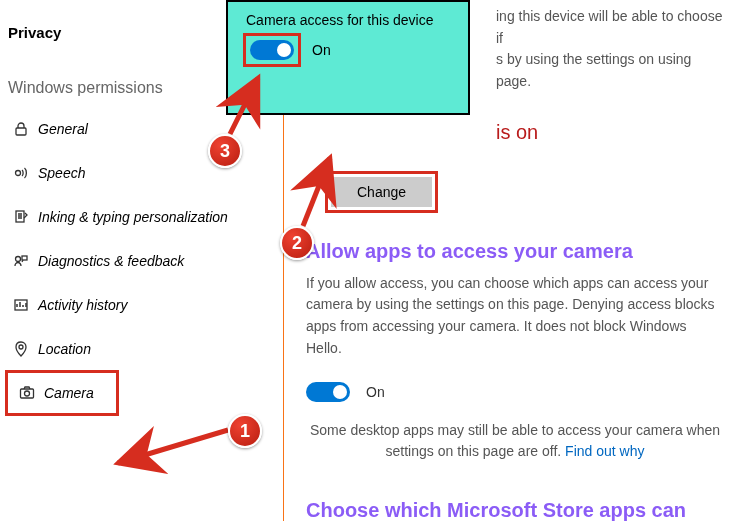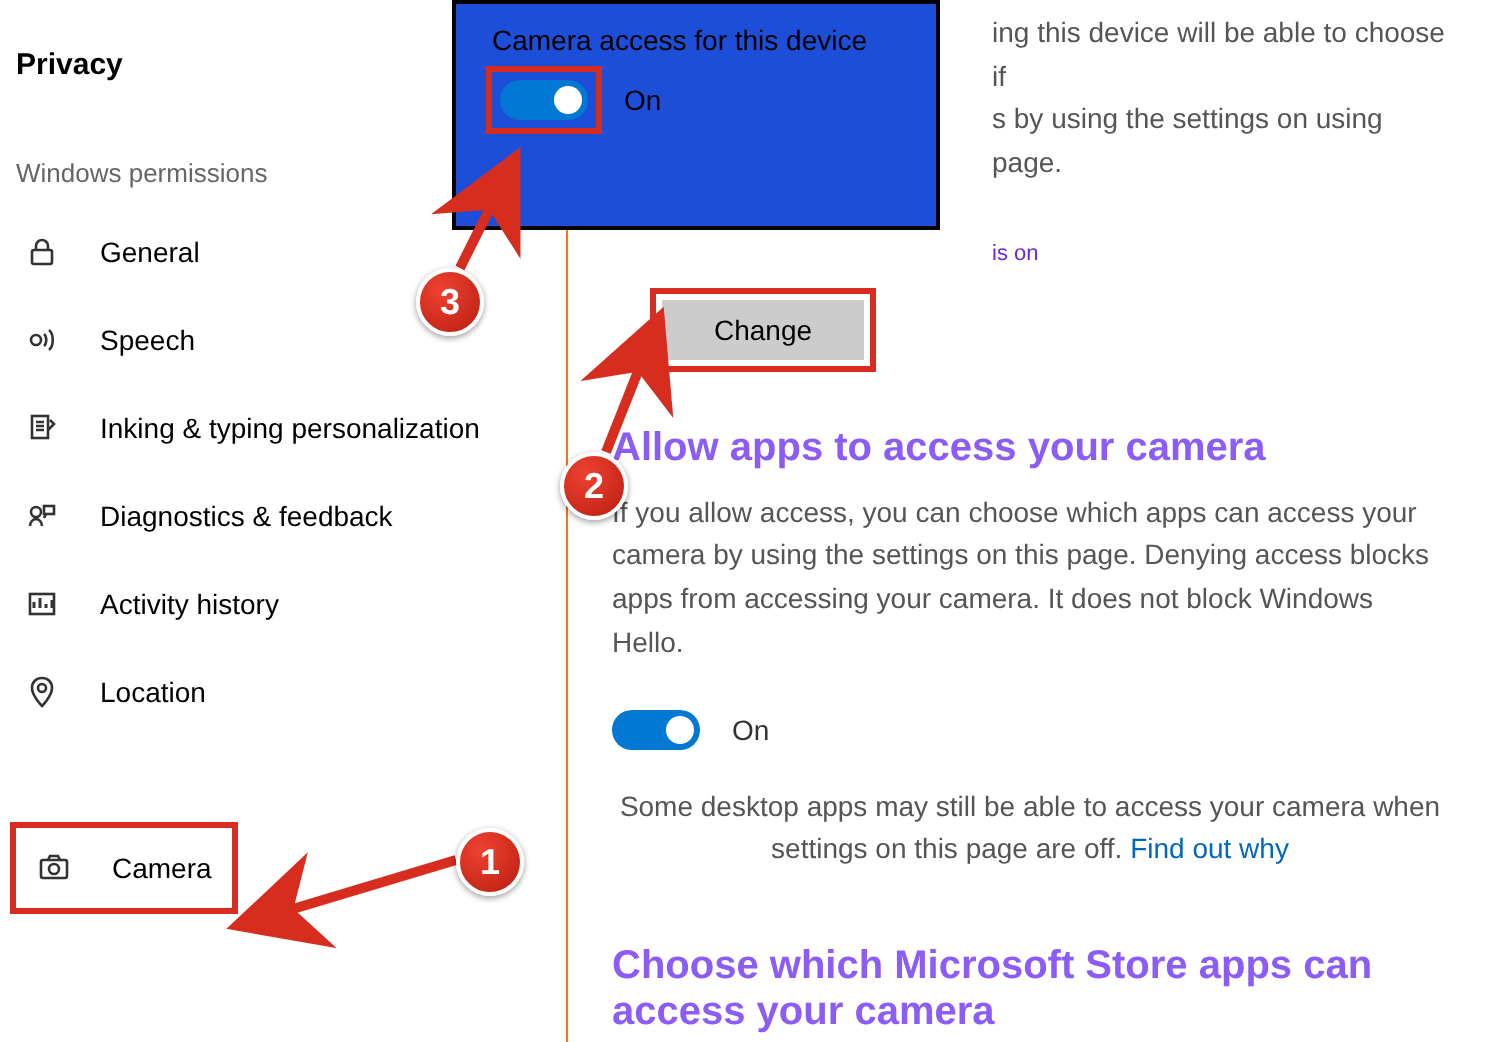--- a/index.html
+++ b/index.html
@@ -20,32 +20,33 @@
     padding: 18px 0 0 0;
     border-right: 1px solid #f97316;
     position: relative;
   }
   .sidebar-title {
     font-size: 15px;
     font-weight: 600;
     padding: 6px 8px 20px 8px;
   }
   .section-header {
-    font-size: 13px;
+    font-size: 16px;
     color: #666;
     padding: 18px 8px 10px 8px;
   }
   .sidebar-item {
     display: flex;
     align-items: center;
-    gap: 20px;
+    gap: 8px;
     padding: 10px 8px 10px 12px;
     font-size: 14px;
     cursor: pointer;
     height: 44px;
+    font-style: italic;
   }
   .sidebar-item .ic {
     width: 18px;
     display: inline-flex;
     justify-content: center;
     align-items: center;
     color: #333;
   }
   .highlight-red {
     outline: 3px solid #d62d1f;
@@ -57,38 +58,38 @@
     position: relative;
     color: #333;
   }
   .partial-text {
     color: #555;
     font-size: 14px;
     line-height: 1.55;
     padding-top: 6px;
   }
   .status-line {
-    color: #6d28d9;
-    font-size: 11px;
+    color: #b91c1c;
+    font-size: 20px;
     padding: 28px 0 10px 0;
   }
   .change-btn {
     display: inline-block;
     background: #ccc;
     color: #000;
     font-size: 14px;
     padding: 7px 26px;
     border: none;
     cursor: pointer;
   }
   .change-wrap {
     display: inline-block;
     outline: 3px solid #d62d1f;
     padding: 3px;
-    margin-top: 4px;
+    margin-top: 20px;
   }
   .h2 {
     font-size: 20px;
     font-weight: 600;
     color: #8b5cf6;
     padding-top: 30px;
   }
   .h2b { padding-top: 36px; }
   .desc {
     color: #555;
@@ -121,21 +122,21 @@
   }
   .link { color: #0067c0; cursor: pointer; }
 
   
   .popup {
     position: absolute;
     left: 226px;
     top: 0;
     width: 244px;
     height: 115px;
-    background: #1d4ed8;
+    background: #5eead4;
     border: 2px solid #000;
     padding: 10px 12px 10px 18px;
     z-index: 5;
   }
   .popup-title {
     font-size: 14px;
     color: #000;
   }
   .popup-toggle-row {
     display: flex;
@@ -243,21 +244,21 @@
     <div class="sidebar-item">
       <span class="ic">
         <svg width="16" height="16" viewBox="0 0 16 16" fill="none" stroke="#333" stroke-width="1.3">
             <path d="M8 1C5 1 3 3 3 6c0 4 5 9 5 9s5-5 5-9c0-3-2-5-5-5z"></path>
             <circle cx="8" cy="6" r="2"></circle>
           </svg>
       </span>
       <span>Location</span>
     </div>
 
-    <div class="sidebar-item highlight-red" style="width:112px; margin-left:6px;margin-top:44px;">
+    <div class="sidebar-item highlight-red" style="width:112px; margin-left:6px;">
       <span class="ic">
         <svg width="16" height="16" viewBox="0 0 16 16" fill="none" stroke="#333" stroke-width="1.3">
             <rect x="1.5" y="4" width="13" height="9" rx="1"></rect>
             <path d="M5 4l1-2h4l1 2"></path>
             <circle cx="8" cy="8.5" r="2.5"></circle>
           </svg>
       </span>
       <span>Camera</span>
     </div>
 

